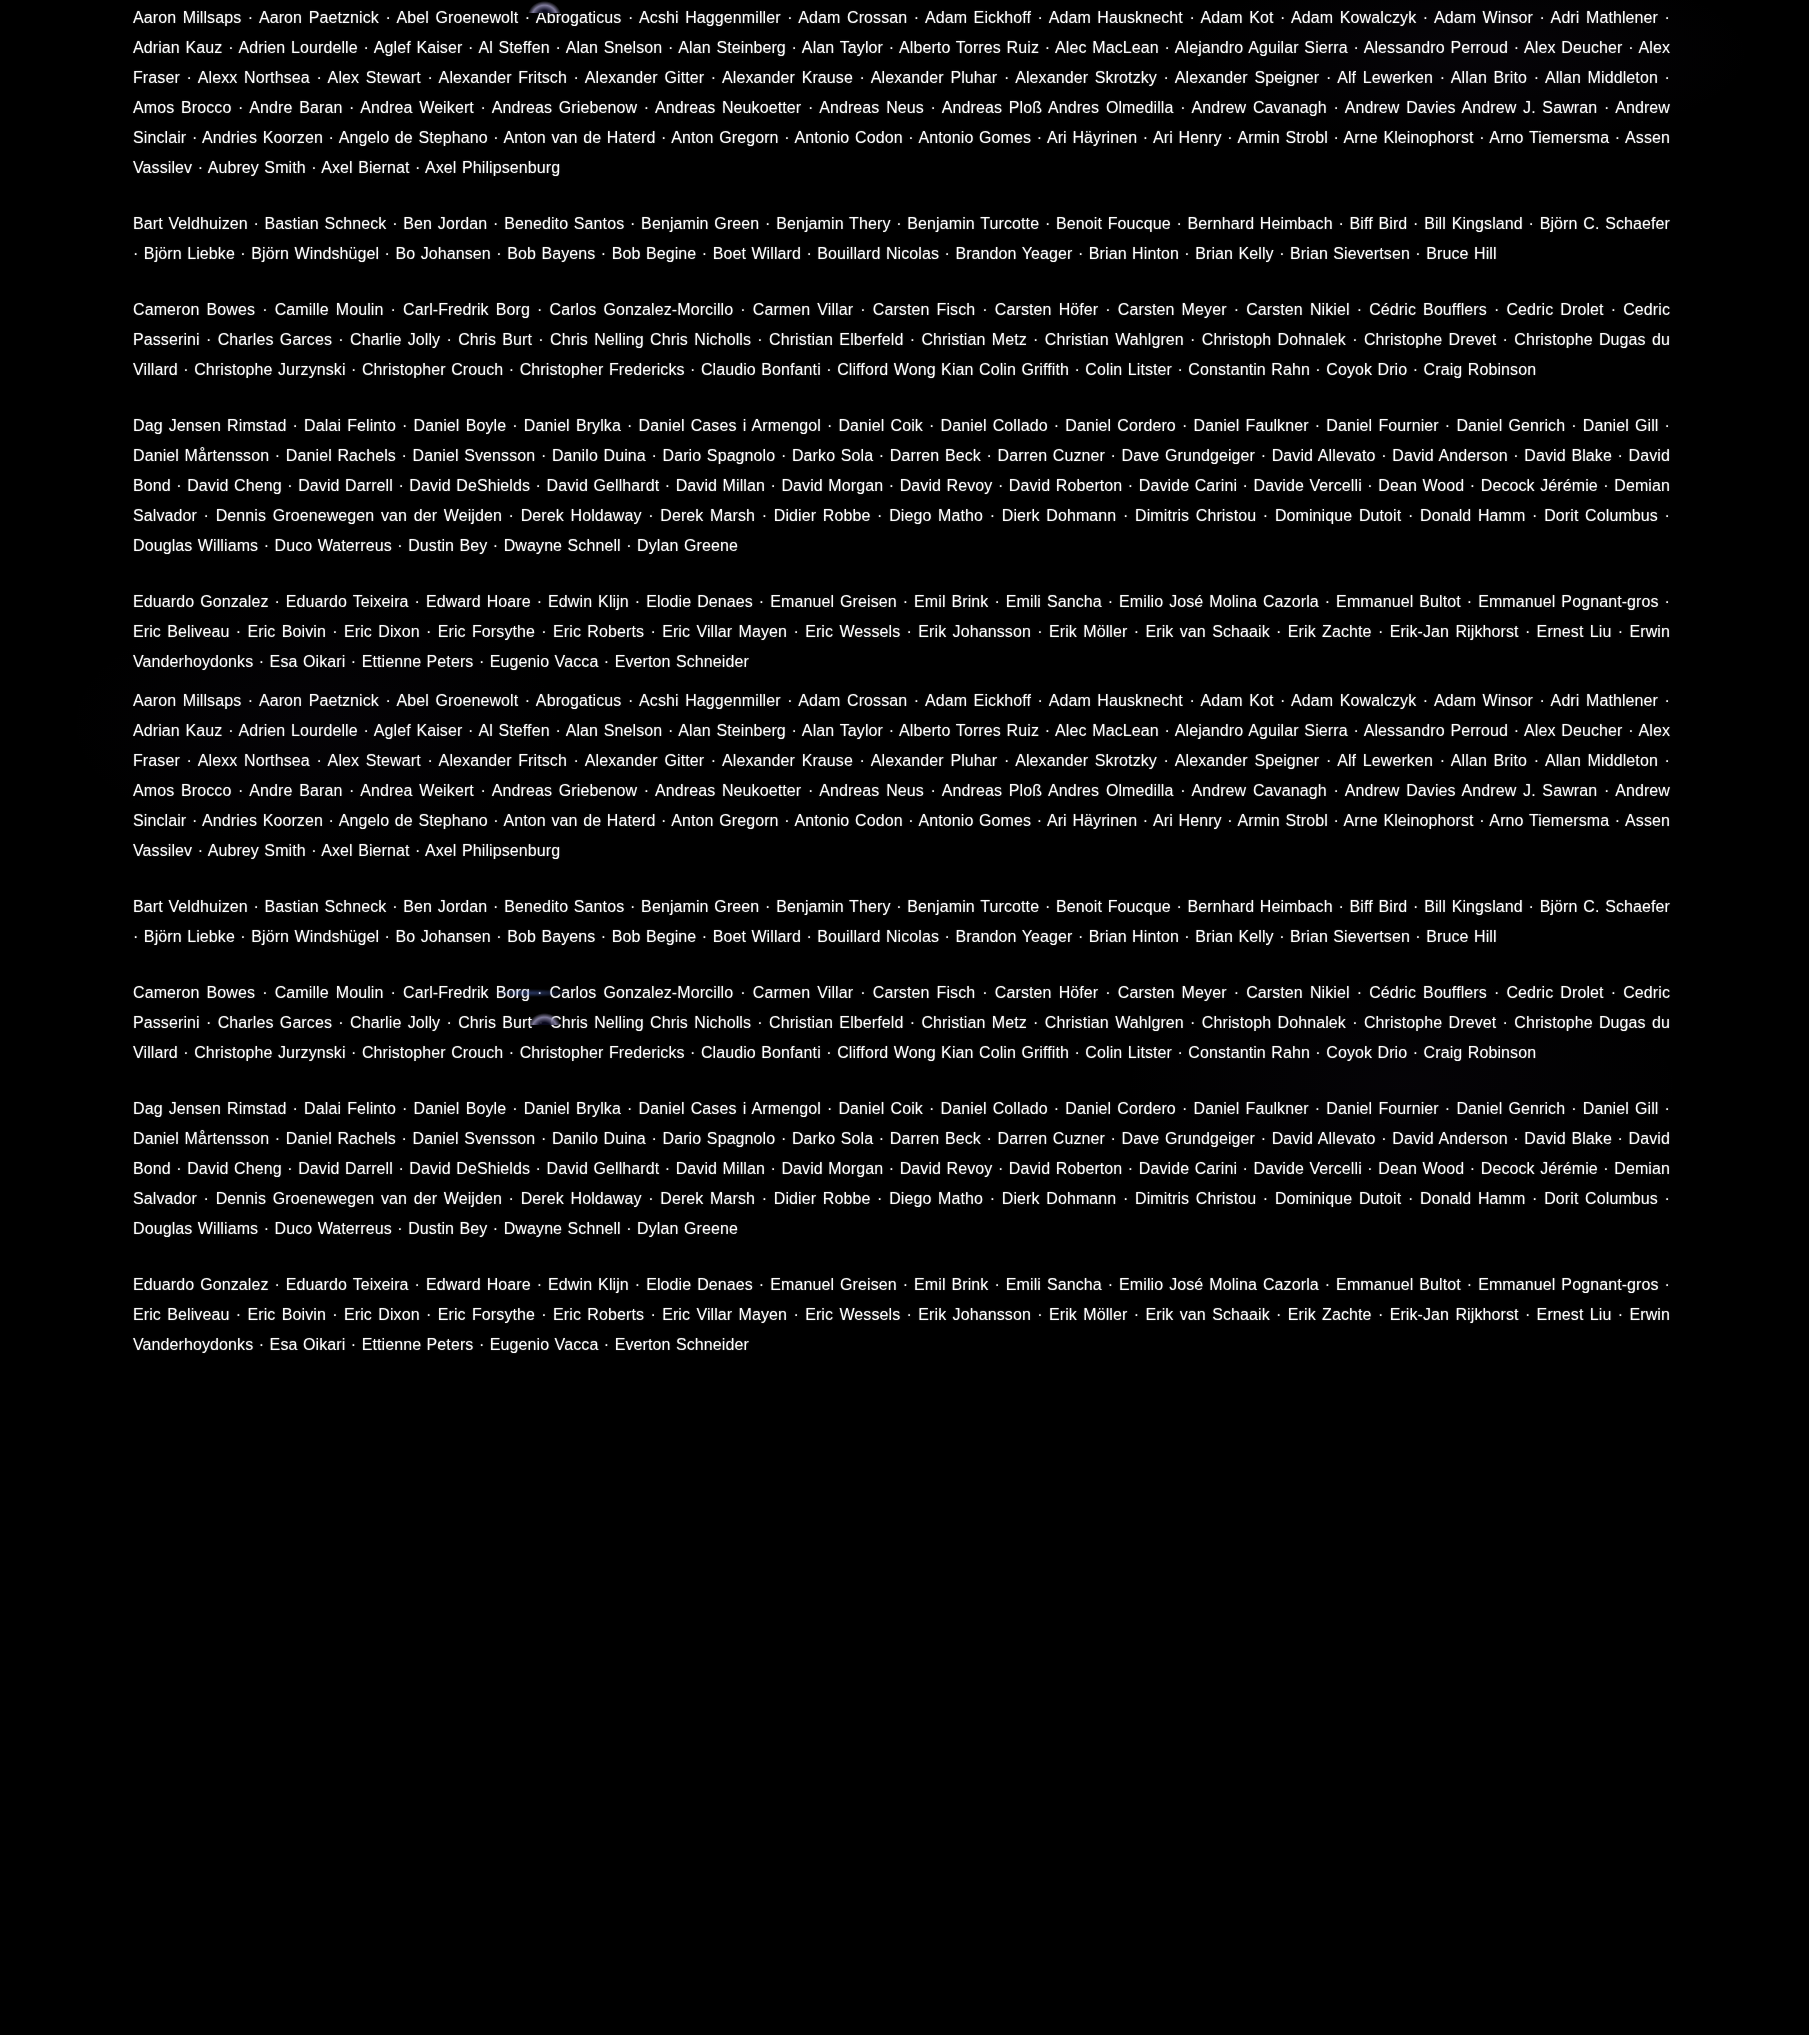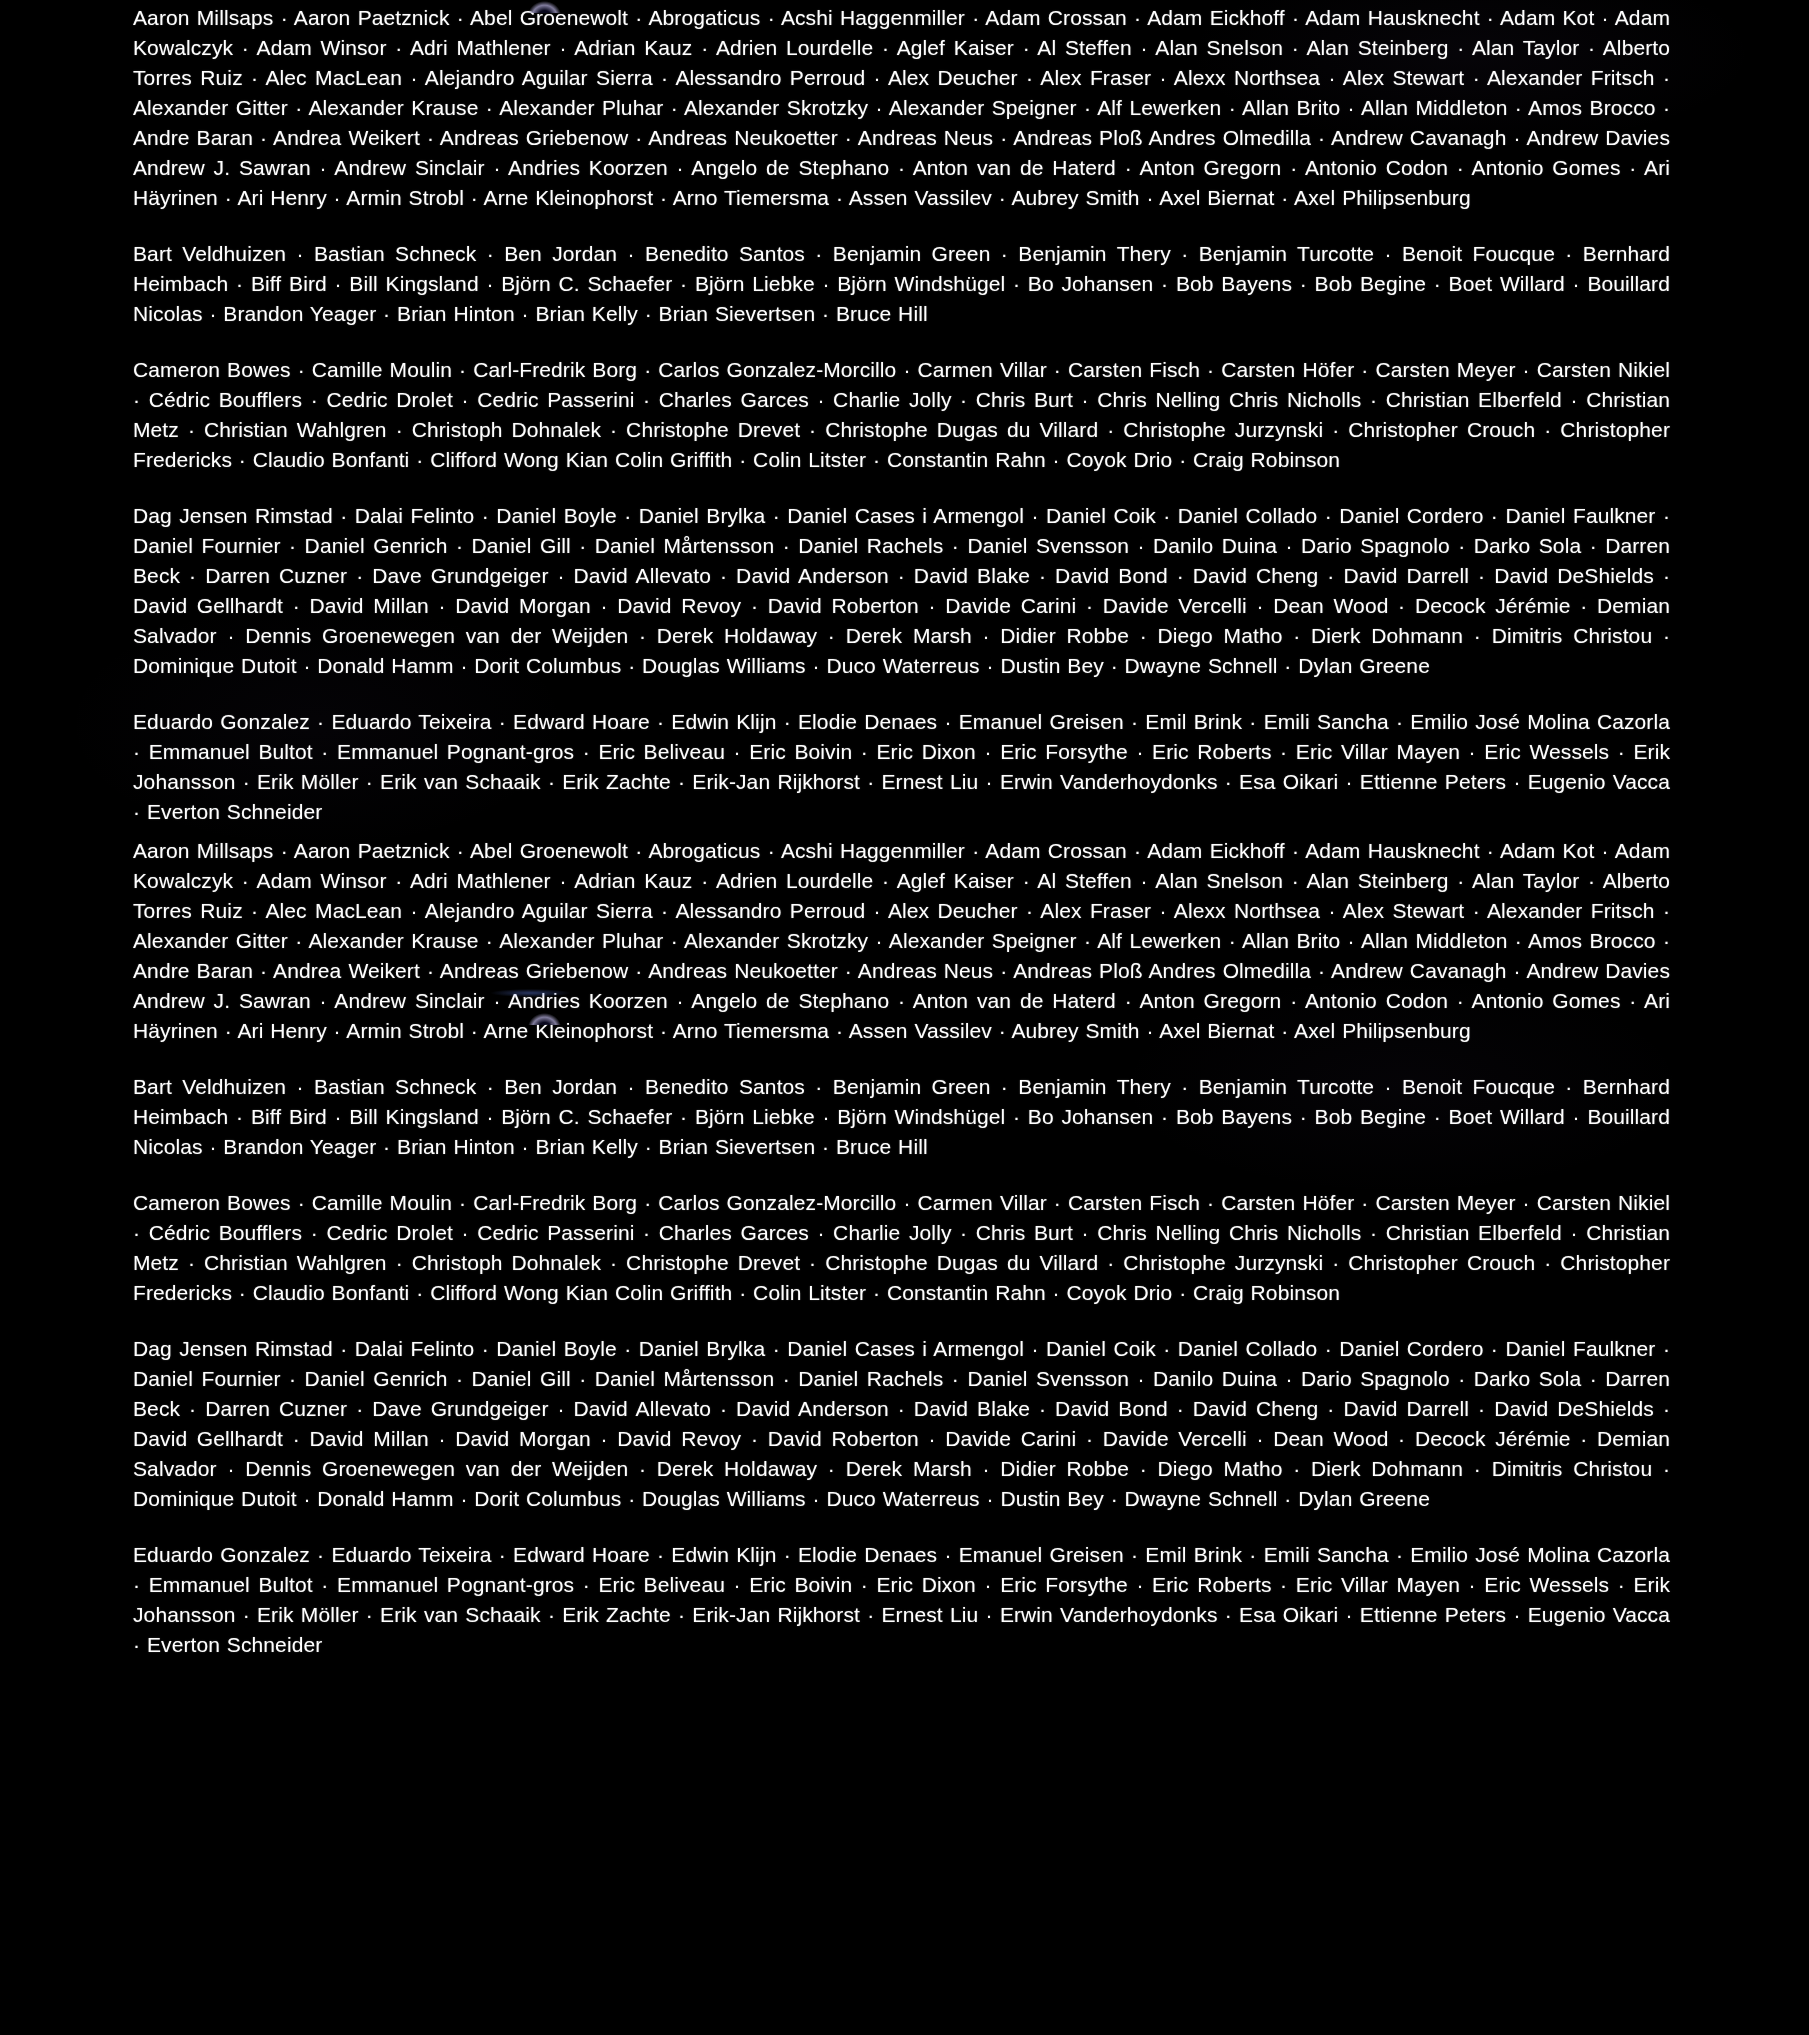--- a/index.html
+++ b/index.html
@@ -24,21 +24,21 @@
     box-sizing: border-box;
     width: 1809px;
     height: 2035px;
     padding: 2.7px 139px 0 133px;
     color: var(--text-color, #ffffff);
   }
   .block { display: block; }
   .block + .block { margin-top: -16.7px; }
   .para {
     margin: 0 0 26px 0;
-    font-size: 21px;
+    font-size: 16px;
     line-height: 30px;
     font-weight: 400;
     letter-spacing: 0.1px;
     word-spacing: 0.9px;
     text-align: justify;
     text-align-last: left;
     text-shadow: 0 0 1.4px rgba(255, 255, 255, 0.35);
     color: var(--text-color, #ffffff);
   }
   

